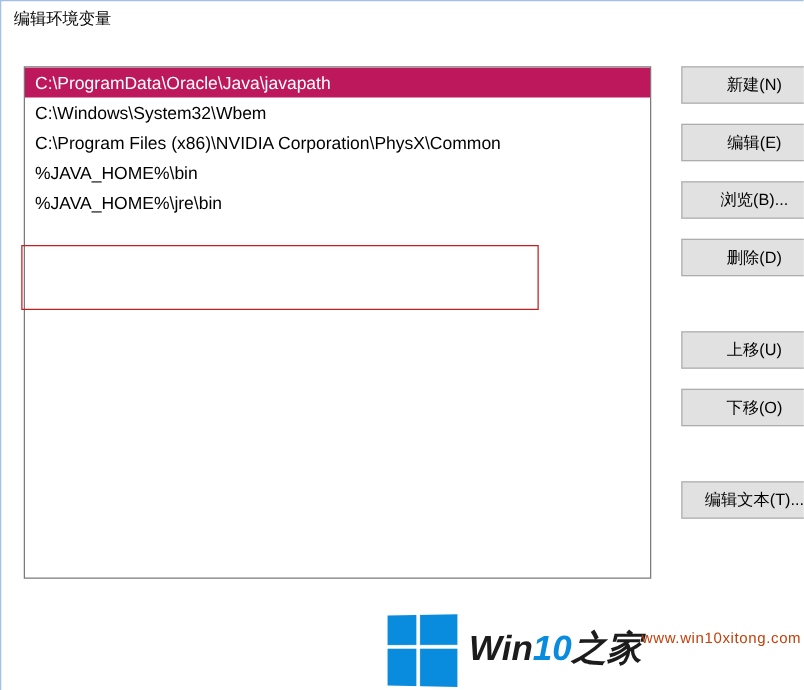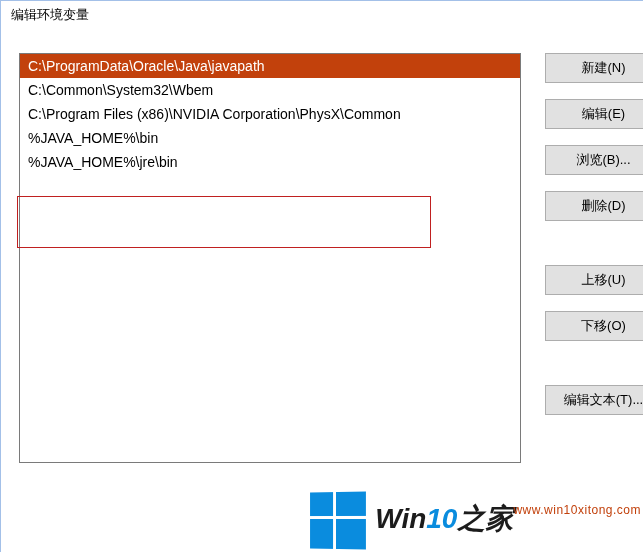--- a/index.html
+++ b/index.html
@@ -43,21 +43,21 @@
   .list-item {
     height: 24px;
     line-height: 24px;
     padding: 0 8px;
     font-size: 14px;
     white-space: nowrap;
     overflow: hidden;
     text-overflow: clip;
   }
   .list-item.selected {
-    background: #c2410c;
+    background: #be185d;
     color: #fff;
   }
   .red-box {
     position: absolute;
     border: 1px solid #c02020;
     pointer-events: none;
   }
   .buttons {
     position: absolute;
     left: 526px; top: 0;
@@ -104,21 +104,21 @@
 <div class="window">
 
   <div class="titlebar">
     <span>编辑环境变量</span>
   </div>
 
   <div class="content">
 
     <div class="listbox" id="listbox">
         <div class="list-item selected">C:\ProgramData\Oracle\Java\javapath</div>
-        <div class="list-item">C:\Common\System32\Wbem</div>
+        <div class="list-item">C:\Windows\System32\Wbem</div>
         <div class="list-item">C:\Program Files (x86)\NVIDIA Corporation\PhysX\Common</div>
         <div class="list-item">%JAVA_HOME%\bin</div>
         <div class="list-item">%JAVA_HOME%\jre\bin</div>
       </div>
 
     <div class="red-box" id="redbox" style="left: -2px; top: 143px; width: 414px; height: 52px;"></div>
 
     <div class="buttons">
       <button class="btn">新建(N)</button>
       <button class="btn">编辑(E)</button>

